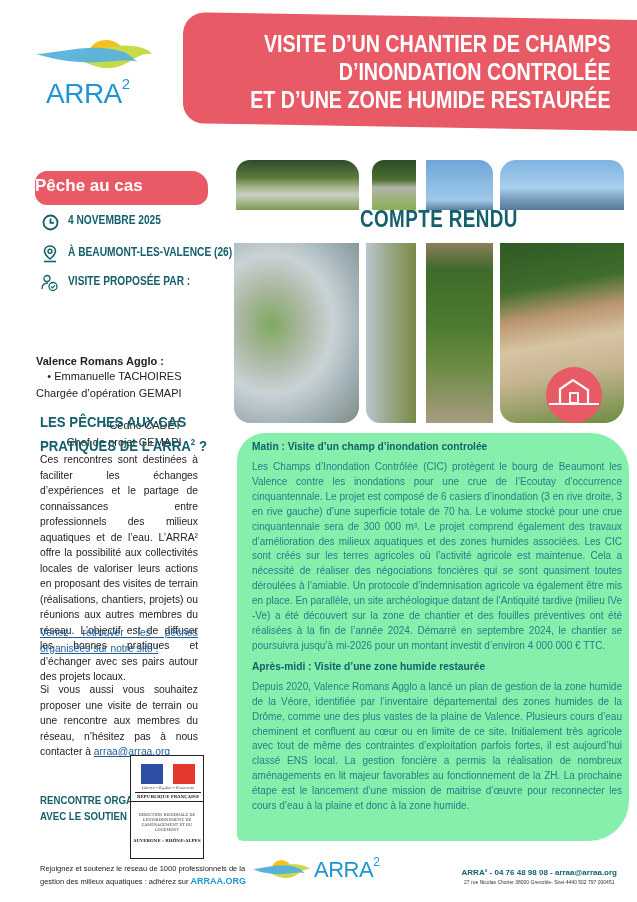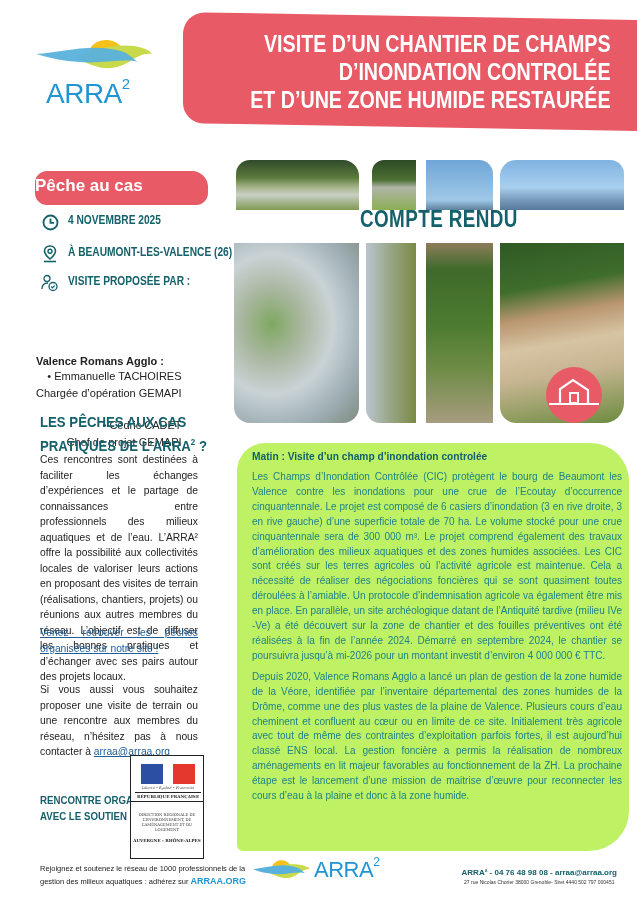--- a/index.html
+++ b/index.html
@@ -51,21 +51,21 @@
   .footer-contact { position: absolute; right: 20px; top: 868px; text-align: center; font-family: "Liberation Sans", sans-serif; color: #14606b; }
   .footer-contact .c1 { font-size: 8px; font-weight: bold; }
   .footer-contact .c2 { font-size: 5px; color: #333; margin-top: 2px; }
 
   .photos { position: absolute; left: 232px; top: 155px; width: 405px; height: 275px; }
   .photo { position: absolute; overflow: hidden; }
   .compte { position: absolute; left: 360px; top: 206px; font-family: "Liberation Sans", sans-serif; font-weight: bold; font-size: 23px; color: #14606b; transform: scaleX(0.82); transform-origin: left top; white-space: nowrap; letter-spacing: 0.5px; }
 
   .badge { position: absolute; left: 546px; top: 367px; width: 56px; height: 56px; border-radius: 50%; background: #e85a66; }
 
-  .panel { position: absolute; left: 237px; top: 443px; width: 392px; height: 408px; background: #bef264; border-radius: 28px 38px 40px 6px; }
+  .panel { position: absolute; left: 237px; top: 433px; width: 392px; height: 408px; background: #86efac; border-radius: 28px 38px 40px 6px; }
   .panel-inner { position: absolute; left: 15px; top: 7px; width: 370px; font-family: "Liberation Sans", sans-serif; color: #1f7f84; }
   .panel h3 { font-size: 10.2px; font-weight: bold; color: #14606b; line-height: 14px; margin-bottom: 6px; }
   .panel p { font-size: 10px; line-height: 14.9px; text-align: justify; margin-bottom: 6px; color: #1f8287; }
 </style>
 </head>
 <body>
 
 <div class="logo">
   <svg width="120" height="50" viewBox="0 0 120 50">
     <path d="M55 22 C58 8, 80 6, 88 18 Z" fill="#f5c11a"></path>
@@ -187,15 +187,16 @@
     <path d="M14 36 V22 L27 13 L42 23 V36" fill="none" stroke="#fff" stroke-width="2.2"></path>
     <rect x="24" y="26" width="8" height="10" fill="none" stroke="#fff" stroke-width="2"></rect>
     <path d="M3 37 H53" stroke="#fff" stroke-width="2.2"></path>
   </svg>
 </div>
 
 <div class="panel">
   <div class="panel-inner">
     <h3>Matin : Visite d’un champ d’inondation controlée</h3>
     <p>Les Champs d’Inondation Contrôlée (CIC) protègent le bourg de Beaumont les Valence contre les inondations pour une crue de l’Ecoutay d’occurrence cinquantennale. Le projet est composé de 6 casiers d’inondation (3 en rive droite, 3 en rive gauche) d’une superficie totale de 70 ha. Le volume stocké pour une crue cinquantennale sera de 300 000 m³. Le projet comprend également des travaux d’amélioration des milieux aquatiques et des zones humides associées. Les CIC sont créés sur les terres agricoles où l’activité agricole est maintenue. Cela a nécessité de réaliser des négociations foncières qui se sont quasiment toutes déroulées à l’amiable. Un protocole d’indemnisation agricole va également être mis en place. En parallèle, un site archéologique datant de l’Antiquité tardive (milieu IVe -Ve) a été découvert sur la zone de chantier et des fouilles préventives ont été réalisées à la fin de l’année 2024. Démarré en septembre 2024, le chantier se poursuivra jusqu’à mi-2026 pour un montant investit d’environ 4 000 000 € TTC.</p>
+    <h3>Après-midi : Visite d’une zone humide restaurée</h3>
     <p>Depuis 2020, Valence Romans Agglo a lancé un plan de gestion de la zone humide de la Véore, identifiée par l’inventaire départemental des zones humides de la Drôme, comme une des plus vastes de la plaine de Valence. Plusieurs cours d’eau cheminent et confluent au cœur ou en limite de ce site. Initialement très agricole avec tout de même des contraintes d’exploitation parfois fortes, il est aujourd’hui classé ENS local. La gestion foncière a permis la réalisation de nombreux aménagements en lit majeur favorables au fonctionnement de la ZH. La prochaine étape est le lancement d’une mission de maitrise d’œuvre pour reconnecter les cours d’eau à la plaine et donc à la zone humide.</p>
   </div>
 </div>
 
 </body></html>

